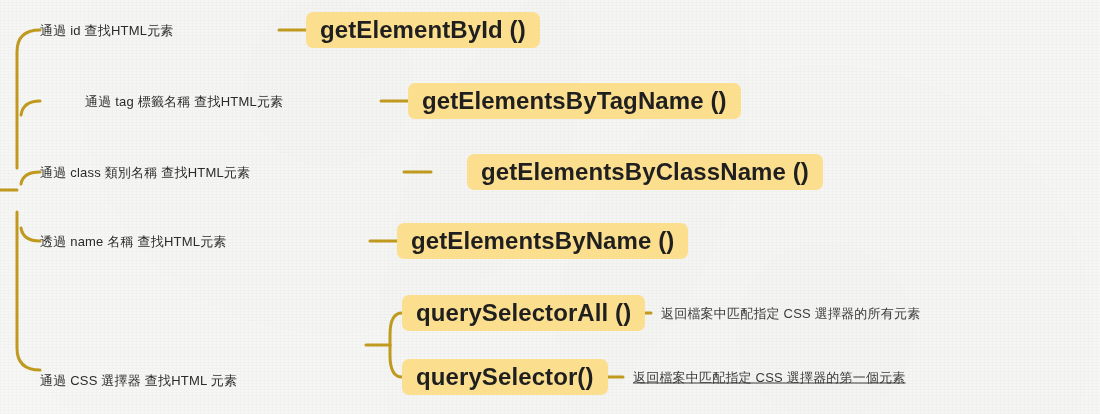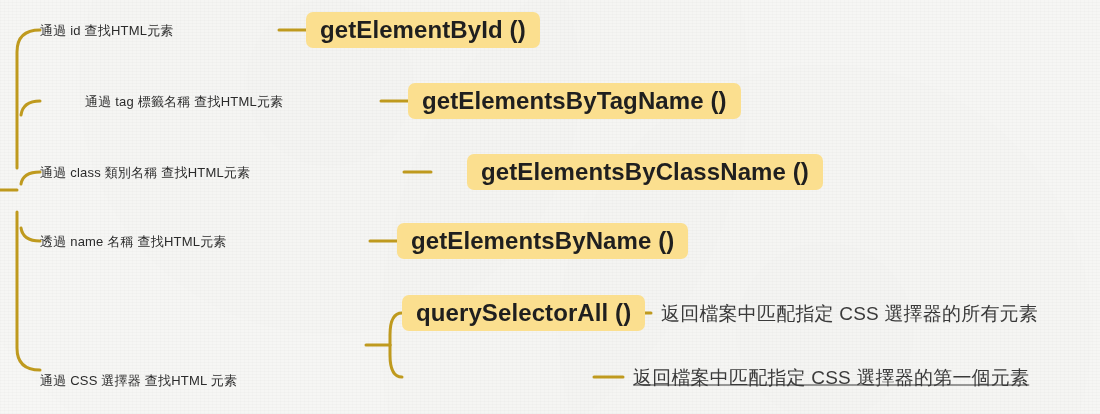--- a/index.html
+++ b/index.html
@@ -66,21 +66,21 @@
     height: 36px;
     box-sizing: border-box;
     z-index: 2;
     transform: translateY(-50%);
     letter-spacing: 0.1px;
   }
   .desc {
     position: absolute;
     white-space: nowrap;
     color: #3a3a3a;
-    font-size: 19px;
+    font-size: 13px;
     line-height: 1;
     z-index: 2;
     transform: translateY(-50%);
     letter-spacing: 0.2px;
   }
 </style>
 </head>
 <body>
 
 <div id="paper-texture"></div>
@@ -126,15 +126,16 @@
   <div class="pill" style="left:431px; top:172px;margin-left:36px;">getElementsByClassName ()</div>
 
   <div class="node-label" style="left:40px; top:241px;">透過 name 名稱 查找HTML元素</div>
   <div class="pill" style="left:397px; top:241px;">getElementsByName ()</div>
 
   <div class="node-label" style="left:40px; top:345px;margin-top:35px;">通過 CSS 選擇器 查找HTML 元素</div>
 
   <div class="pill" style="left:402px; top:313px;">querySelectorAll ()</div>
   <div class="desc" style="left:661px; top:313px;">返回檔案中匹配指定 CSS 選擇器的所有元素</div>
 
+  <div class="pill" style="left:402px; top:377px;">querySelector()</div>
   <div class="desc" style="left:633px; top:377px;text-decoration:underline;">返回檔案中匹配指定 CSS 選擇器的第一個元素</div>
 
 </div>
 
 </body></html>

